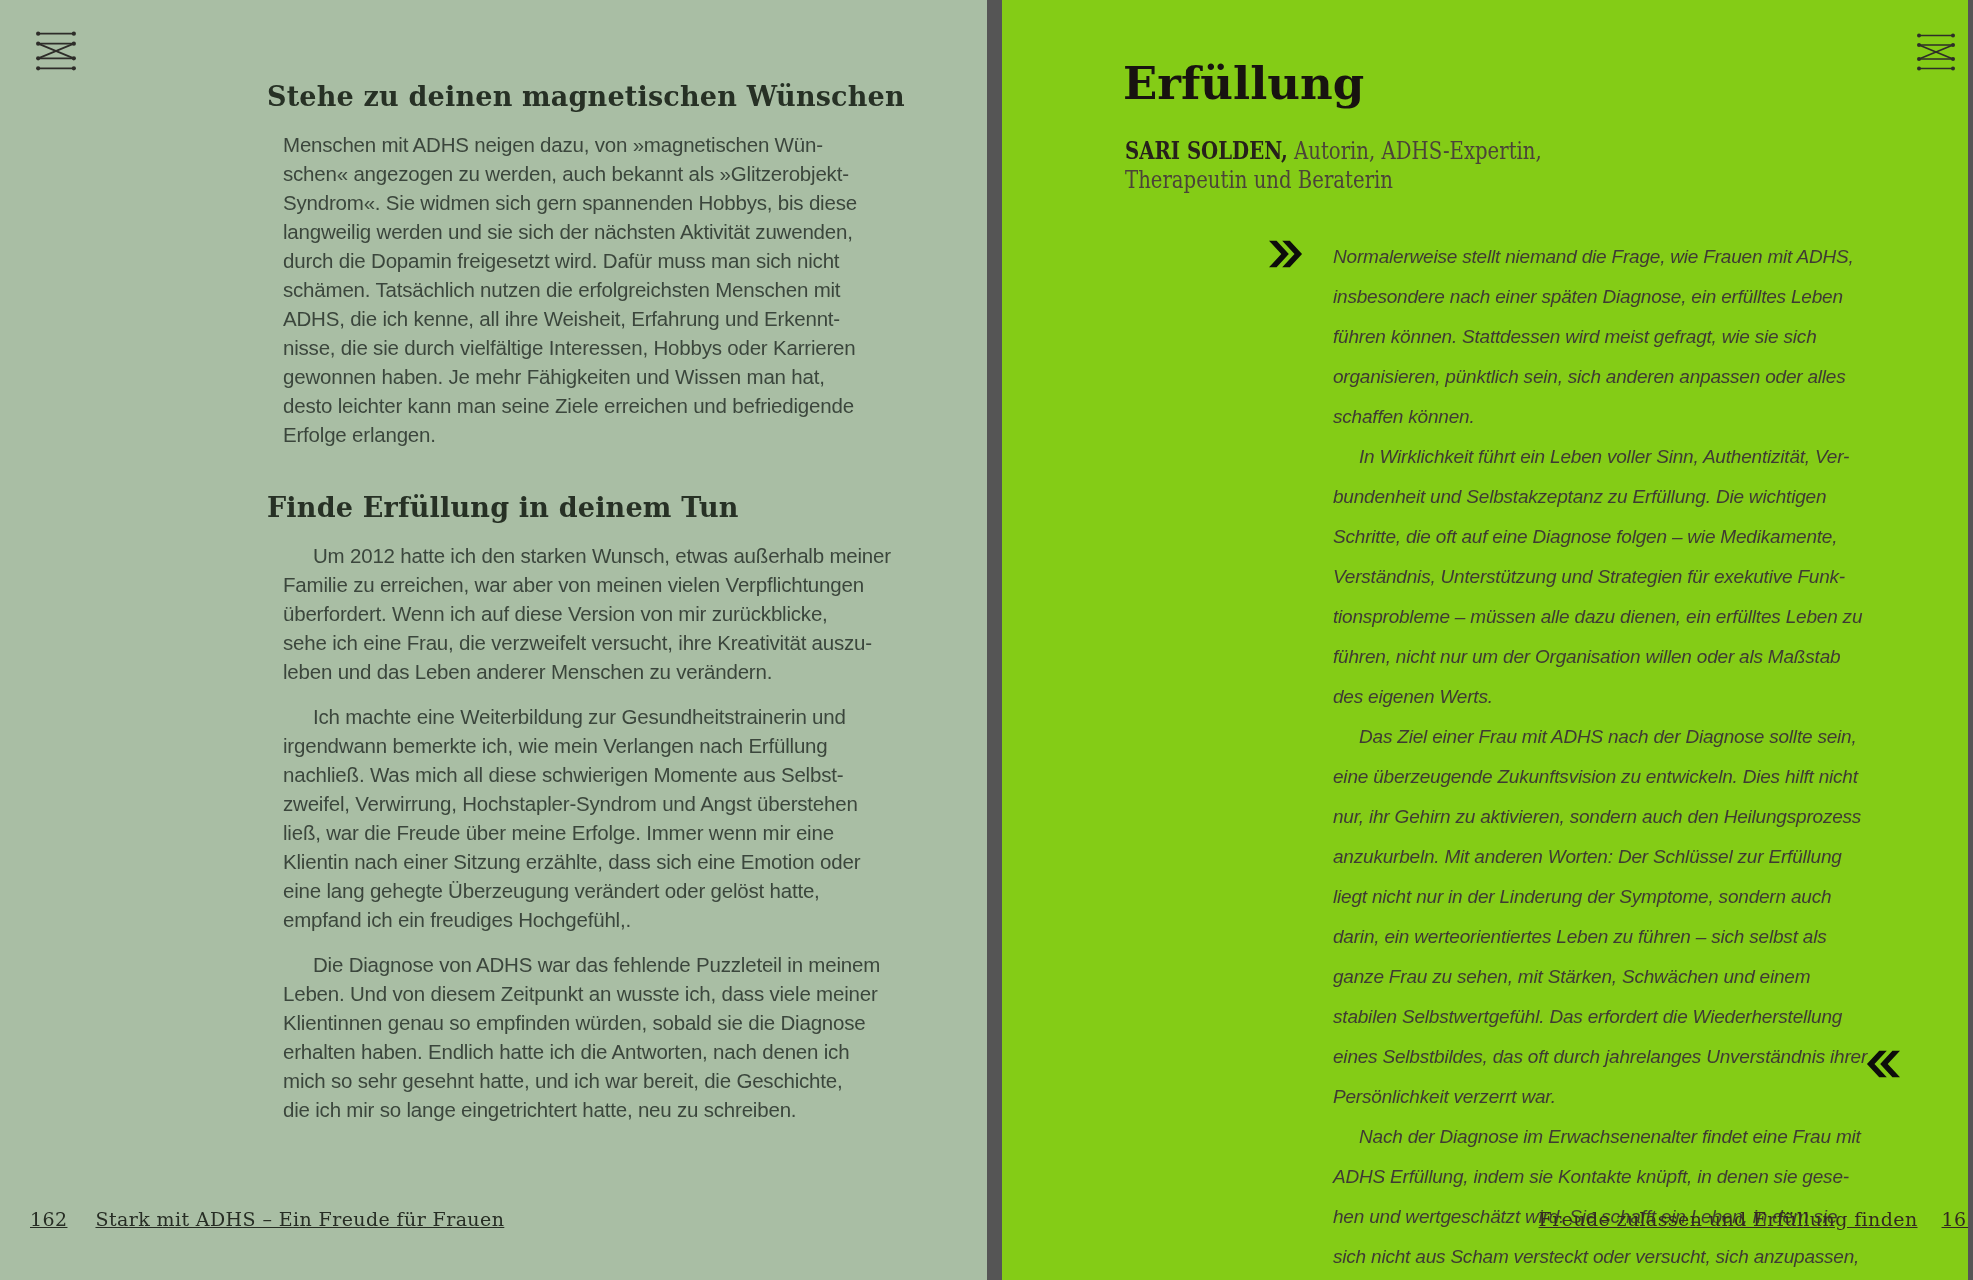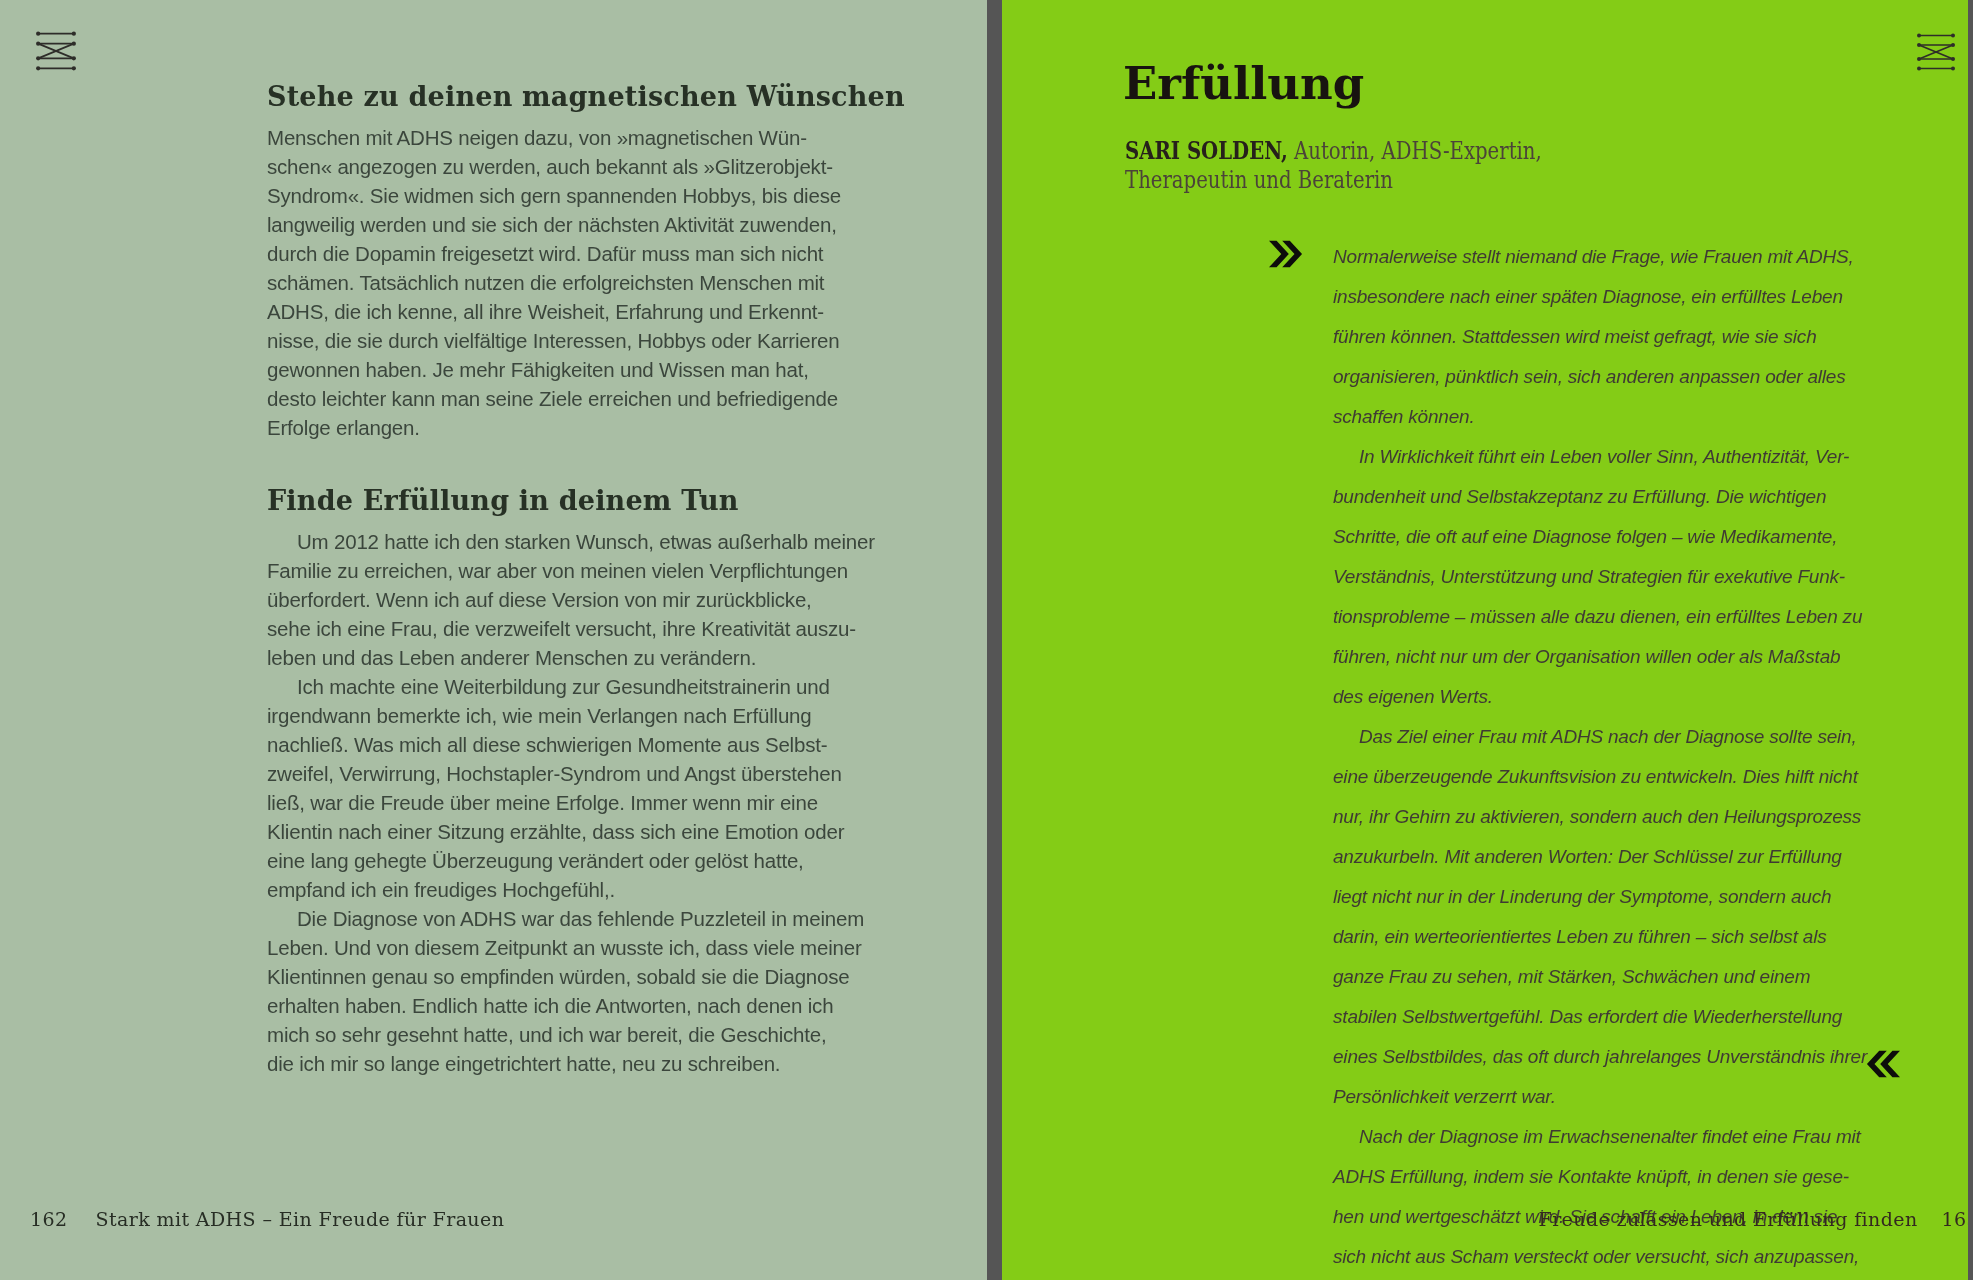--- a/index.html
+++ b/index.html
@@ -19,27 +19,27 @@
   
   .left-content { position:absolute; left:267px; top:80px; width:645px; }
   .section-heading {
     font-family:"DejaVu Serif", serif; font-weight:600;
     font-size:27px; line-height:34px; letter-spacing:.2px;
     color:#273125; margin:0 0 9px 0;
   }
   .section + .section { margin-top:42px; }
   .bodytext {
     font-size:20.5px; line-height:29px; letter-spacing:-0.2px;
-    color:#3b463c; margin:0;
+    color:#3b463c; margin:16px;
   }
   .bodytext.indent { text-indent:30px; }
 
   .footer {
     position:absolute; top:1208px; display:flex; align-items:flex-start;
-    font-family:"DejaVu Serif", serif; font-size:19px; letter-spacing:.4px;
+    font-family:"DejaVu Serif", serif; font-size:19px; letter-spacing:.4px;text-decoration:underline;
   }
   .footer-left  { left:30px; gap:28px; color:#272d24; }
   .footer-right { right:33px; gap:24px; color:#33291f; }
 
   
   .chapter-heading {
     position:absolute; left:121px; top:58px; margin:0;
     font-family:"DejaVu Serif", serif; font-weight:600;
     font-size:45px; line-height:52px; color:#181310;
   }

